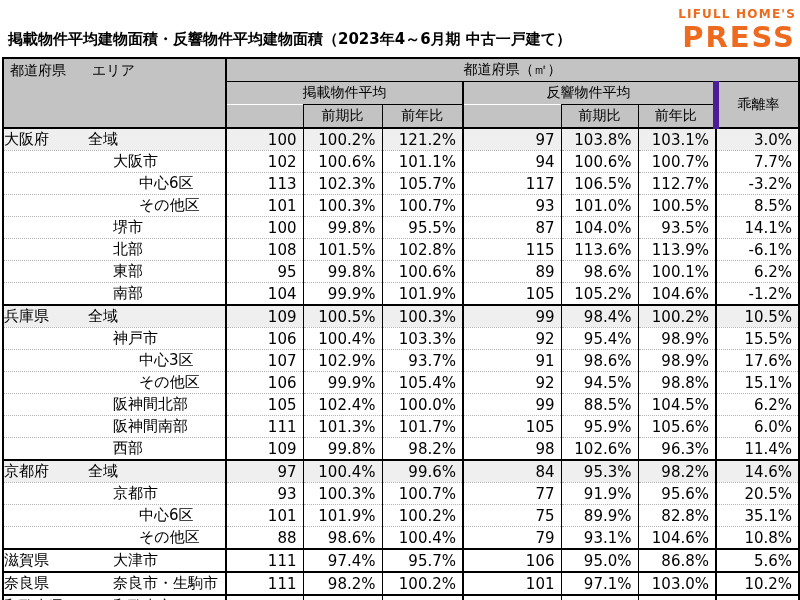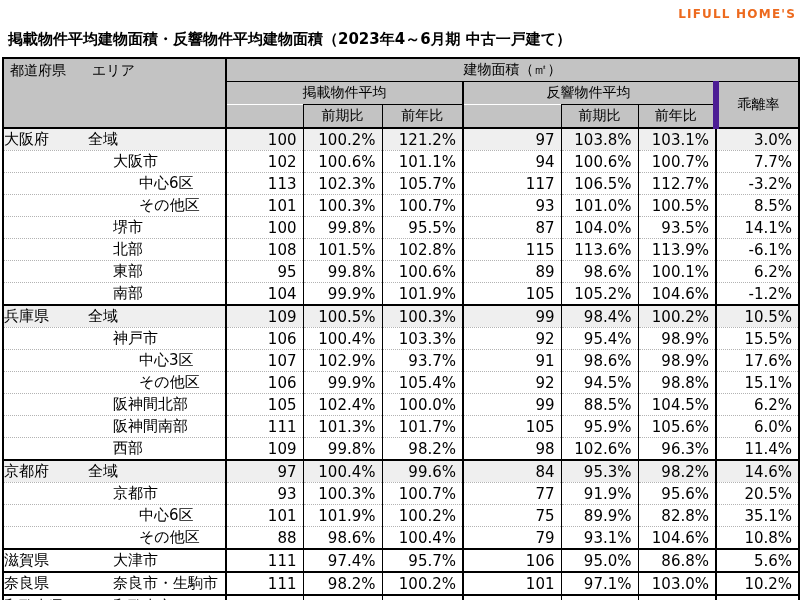--- a/index.html
+++ b/index.html
@@ -53,40 +53,41 @@
   td.c-left .area.indent2{padding-left:51px;}
   td.c-left .area.small{font-size:15px;}
 </style>
 </head>
 <body style="--header-bg: #C3C3C3; --shaded-bg: #EFEFEF;">
 
 <div class="page-title">掲載物件平均建物面積・反響物件平均建物面積（2023年4～6月期 中古一戸建て）</div>
 
 <div class="logo" style="color: rgb(237, 106, 30);">
   <span class="logo-brand">LIFULL HOME'S</span>
+  <span class="logo-press">PRESS</span>
 </div>
 
 <table class="data">
   <colgroup>
     <col style="width:223px">
       <col style="width:77px">
       <col style="width:79px">
       <col style="width:81px">
     <col style="width:98px">
       <col style="width:77px">
       <col style="width:78px">
       <col style="width:83px">
   </colgroup>
   <thead>
     <tr class="h1">
       <th class="cell-left-head" rowspan="3">
         <span class="hl pref">都道府県</span>
         <span class="hl area">エリア</span>
       </th>
-      <th colspan="7" class="b2l">建物面積（㎡）</th>
+      <th colspan="7" class="b2l">都道府県（㎡）</th>
     </tr>
     <tr class="h2">
       <th colspan="3" class="group-span b2l">掲載物件平均</th>
       <th colspan="3" class="group-span b2l">反響物件平均</th>
       <th rowspan="2" class="divergence-head">乖離率</th>
     </tr>
     <tr class="h3">
       <th class="sub-empty b2l"></th>
       <th>前期比</th>
       <th>前年比</th>

